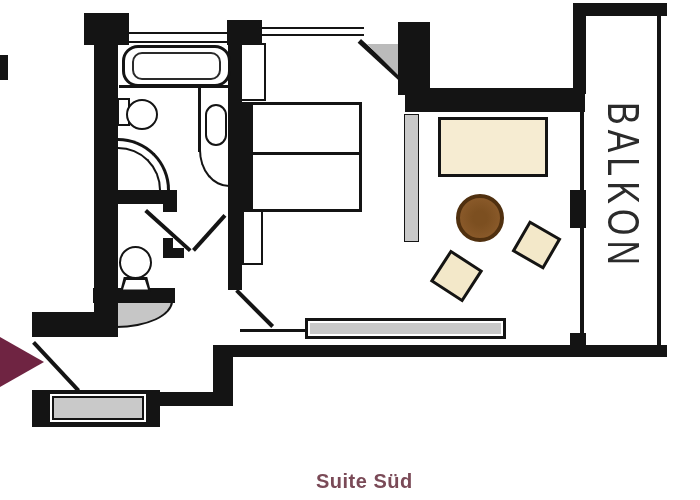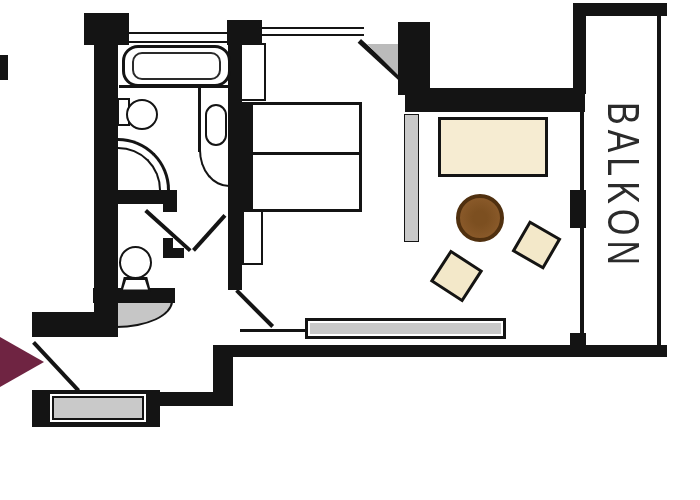--- a/index.html
+++ b/index.html
@@ -82,14 +82,15 @@
   <div class="abs" style="left:438px;top:117px;width:110px;height:60px;background:#f6ecd2;border:3px solid #141414;"></div>
   <div class="abs" style="left:456px;top:194px;width:48px;height:48px;border-radius:50%;background:radial-gradient(circle,#7c4f20 25%,#8a5a2a 75%);border:4px solid #50300f;"></div>
   <div class="abs" style="left:437px;top:257px;width:39px;height:38px;background:#f3e8c9;border:3px solid #141414;transform:rotate(33deg);"></div>
   <div class="abs" style="left:518px;top:227px;width:37px;height:36px;background:#f3e8c9;border:3px solid #141414;transform:rotate(30deg);"></div>
   <div class="abs grayfill" style="left:305px;top:318px;width:201px;height:21px;border:3px solid #141414;box-shadow:inset 0 0 0 2px #fff;"></div>
   <div class="abs grayfill" style="left:52px;top:396px;width:92px;height:24px;border:2px solid #141414;outline:2px solid #ffffff;"></div>
 
   <div class="abs" style="left:0px;top:337px;width:44px;height:50px;background:#6f2442;clip-path:polygon(0 0,100% 50%,0 100%);"></div>
 
   <div class="abs balkon-text" style="left:601px;top:102px;">BALKON</div>
+  <div class="abs caption" style="left:316px;top:470px;">Suite Süd</div>
 
 </div>
 
 </body></html>

